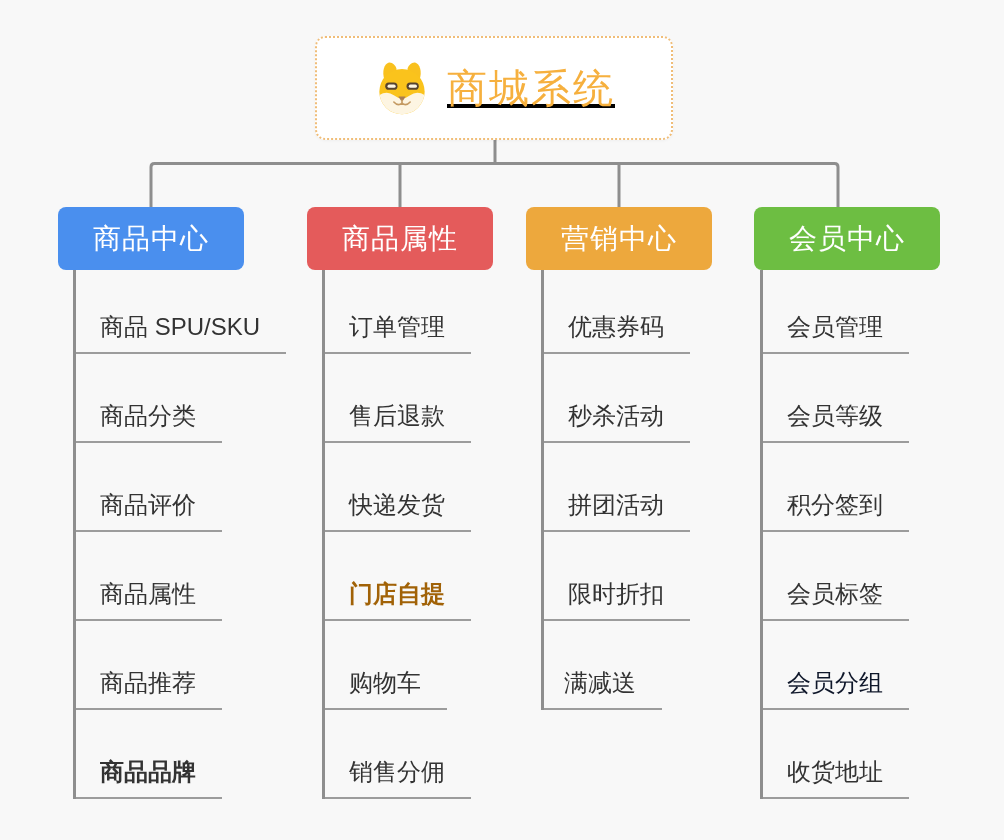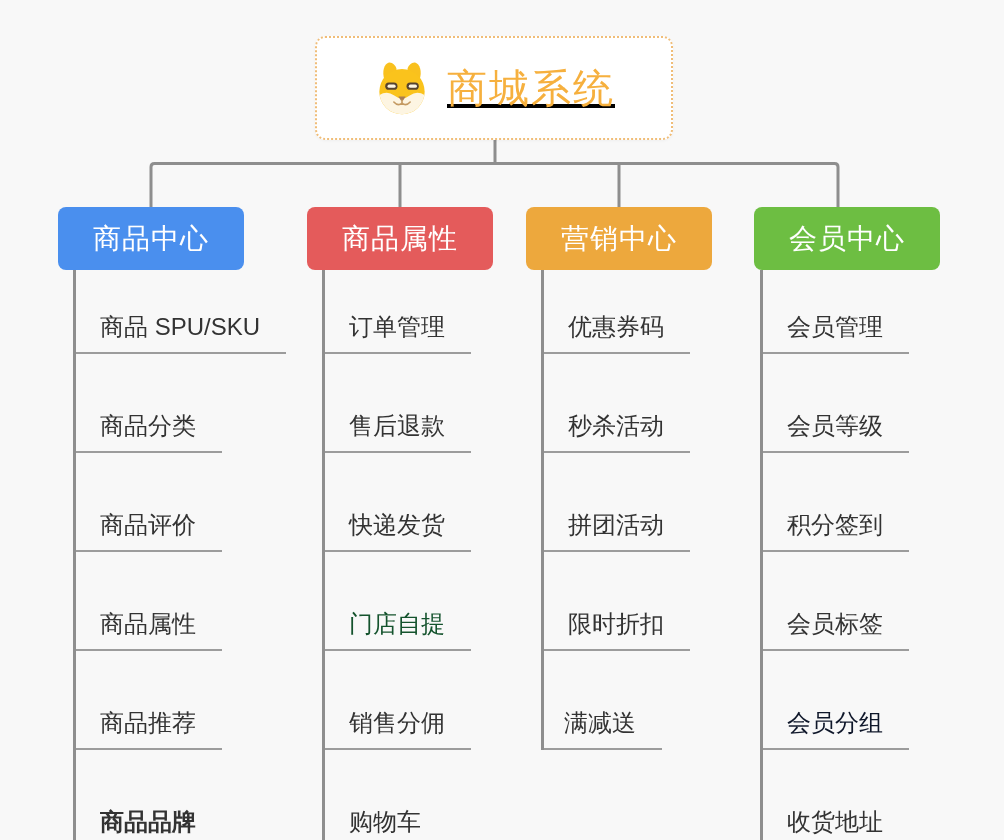--- a/index.html
+++ b/index.html
@@ -59,21 +59,21 @@
   }
   
   .branch-list {
     position: absolute;
     top: 270px;
     list-style: none;
     border-left: 3px solid #8e8e8e;
     z-index: 1;
   }
   .branch-list li {
-    height: 99px;
+    height: 89px;
     width: fit-content;
     display: flex;
     align-items: flex-end;
     padding: 0 26px 9px 24px;
     border-bottom: 2px solid #9c9c9c;
     font-size: 24px;
     color: #333333;
     white-space: nowrap;
     cursor: default;
   }
@@ -130,23 +130,23 @@
       <li style="border-bottom-color: rgb(156, 156, 156); color: rgb(51, 51, 51);">商品评价</li>
       <li style="border-bottom-color: rgb(156, 156, 156); color: rgb(51, 51, 51);">商品属性</li>
       <li style="border-bottom-color: rgb(156, 156, 156); color: rgb(51, 51, 51);">商品推荐</li>
       <li style="border-bottom-color: rgb(156, 156, 156); color: rgb(51, 51, 51); font-weight: bold;">商品品牌</li>
     </ul>
     <div class="branch-header" style="left: 307px; background: rgb(228, 91, 91);">商品属性</div>
     <ul class="branch-list" style="left: 322px; border-left-color: rgb(142, 142, 142);">
       <li style="border-bottom-color: rgb(156, 156, 156); color: rgb(51, 51, 51);">订单管理</li>
       <li style="border-bottom-color: rgb(156, 156, 156); color: rgb(51, 51, 51);">售后退款</li>
       <li style="border-bottom-color: rgb(156, 156, 156); color: rgb(51, 51, 51);">快递发货</li>
-      <li style="border-bottom-color: rgb(156, 156, 156); color: #14532d;">门店自提</li>
+      <li style="border-bottom-color: rgb(156, 156, 156); color: #a16207; font-weight: bold;">门店自提</li>
+      <li style="border-bottom-color: rgb(156, 156, 156); color: rgb(51, 51, 51);">购物车</li>
       <li style="border-bottom-color: rgb(156, 156, 156); color: rgb(51, 51, 51);">销售分佣</li>
-      <li style="border-bottom-color: rgb(156, 156, 156); color: rgb(51, 51, 51);">购物车</li>
     </ul>
     <div class="branch-header" style="left: 526px; background: rgb(237, 168, 61);">营销中心</div>
     <ul class="branch-list" style="left: 541px; border-left-color: rgb(142, 142, 142);">
       <li style="border-bottom-color: rgb(156, 156, 156); color: rgb(51, 51, 51);">优惠券码</li>
       <li style="border-bottom-color: rgb(156, 156, 156); color: rgb(51, 51, 51);">秒杀活动</li>
       <li style="border-bottom-color: rgb(156, 156, 156); color: rgb(51, 51, 51);">拼团活动</li>
       <li style="border-bottom-color: rgb(156, 156, 156); color: rgb(51, 51, 51);">限时折扣</li>
       <li style="border-bottom-color: rgb(156, 156, 156); color: rgb(51, 51, 51); padding-left: 20px;">满减送</li>
     </ul>
     <div class="branch-header" style="left: 745px; background: rgb(109, 190, 66); margin-left: 9px;">会员中心</div>

